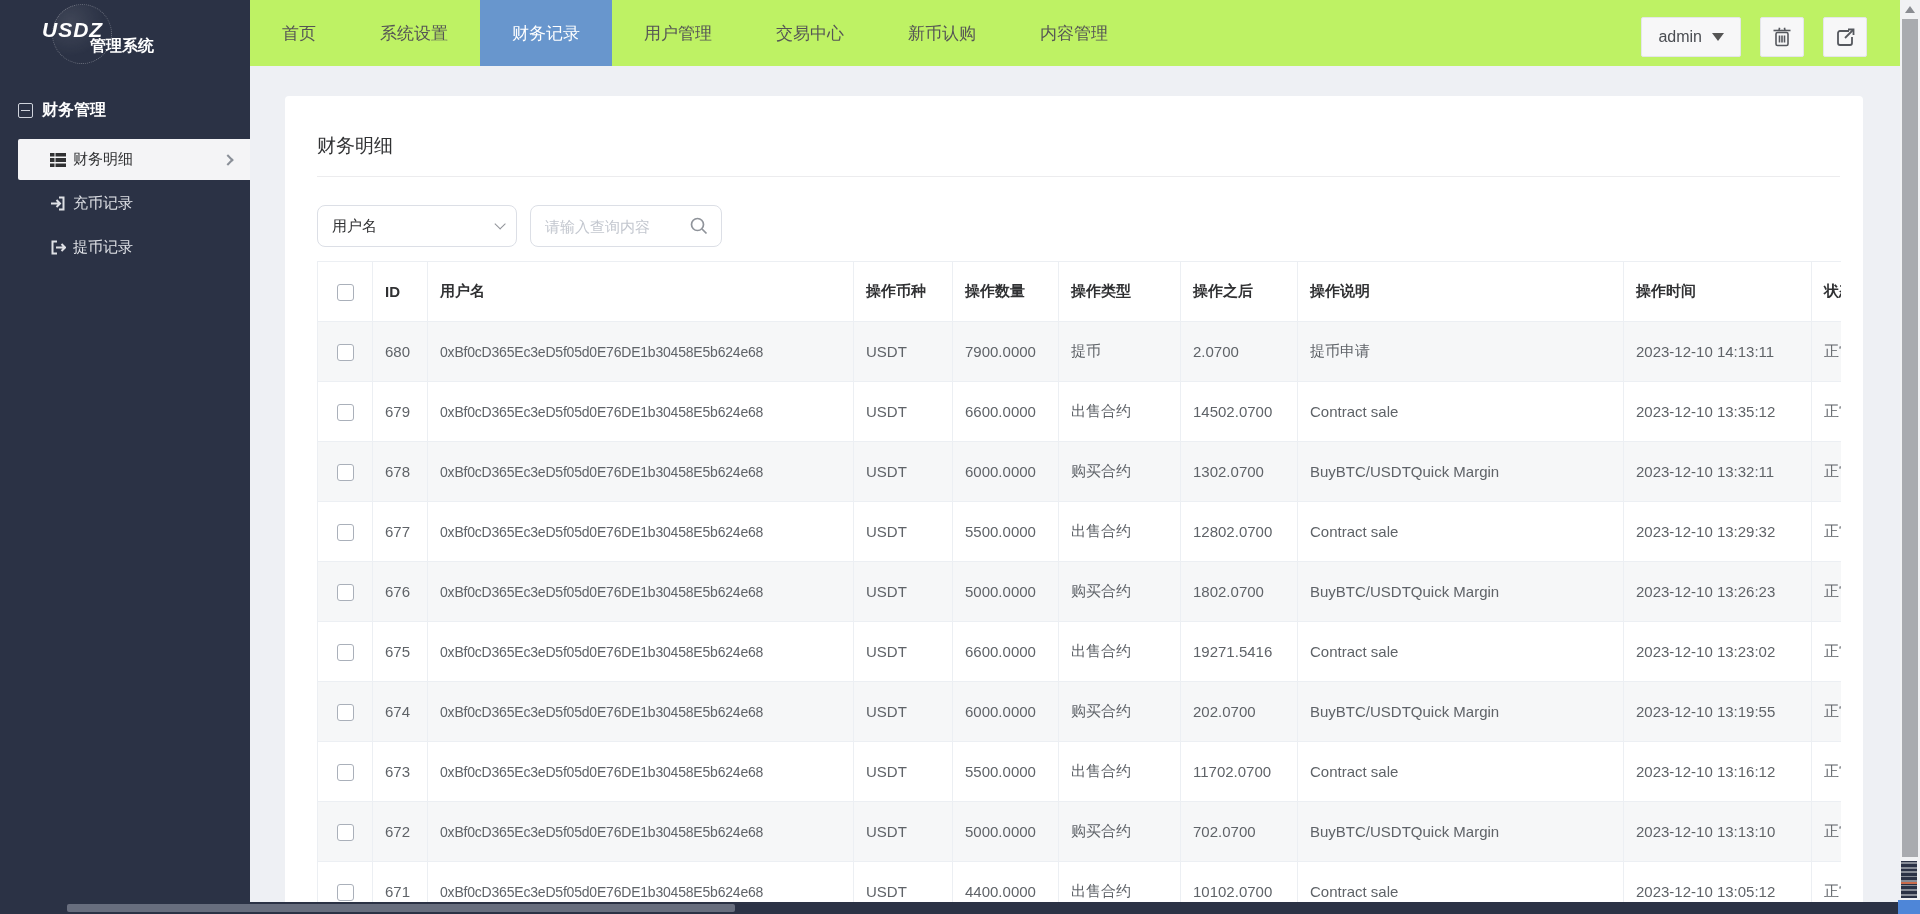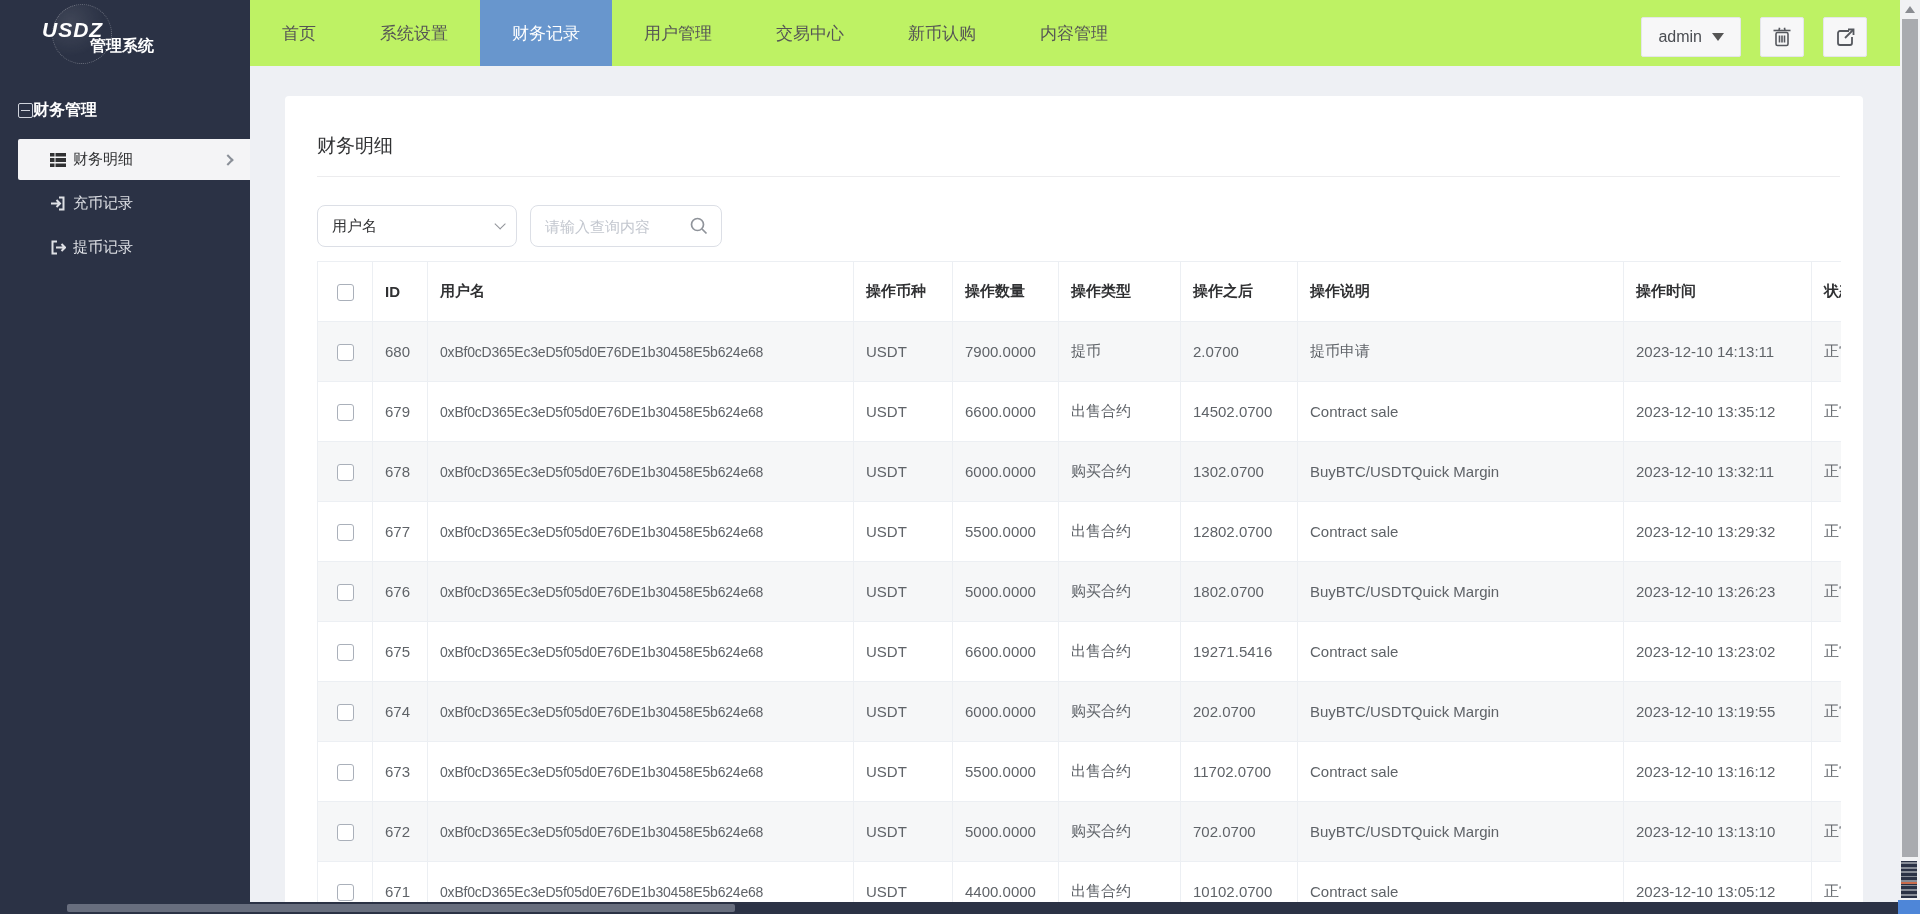--- a/index.html
+++ b/index.html
@@ -19,21 +19,21 @@
   .nav-item.active { background:#6896cd; color:#fff; }
   .top-actions { margin-left:auto; display:flex; align-items:center; gap:19px; padding-right:53px;margin-top:8px; }
   .tbtn { height:40px; background:#f7f7f8; border:1px solid #e4e6e9; border-radius:2px;
     display:flex; align-items:center; justify-content:center; color:#4a4d52; cursor:pointer; }
   .tbtn.user { padding:0 16px; font-size:16px; gap:10px; }
   .caret { width:0; height:0; border-left:6px solid transparent; border-right:6px solid transparent; border-top:8px solid #555; }
   .tbtn.icon { width:44px; }
 
   
   .sidebar { position:absolute; left:0; top:66px; bottom:0; width:250px; background:#2b3245; z-index:4; }
-  .side-group { display:flex; align-items:center; color:#fff; font-size:16px; font-weight:bold;
+  .side-group { display:flex; align-items:center; gap:9px; color:#fff; font-size:16px; font-weight:bold;
     padding:34px 0 18px 18px; }
   .collapse-box { width:15px; height:15px; border:1.5px solid #cfd3dc; border-radius:2px; position:relative; }
   .collapse-box::after { content:""; position:absolute; left:2px; right:2px; top:50%; height:1.5px; margin-top:-1px; background:#cfd3dc; }
   .side-item { height:41px; display:flex; align-items:center; gap:7px; color:#dfe1e6; font-size:15px;
     padding-left:50px; cursor:pointer; position:relative; margin-bottom:3px; }
   .side-item.active { background:#f4f4f6; color:#303133; margin-left:18px; padding-left:32px; border-radius:2px 0 0 2px; }
   .side-item.active svg { stroke:#303133; fill:#303133; }
   .side-item svg { stroke:#dfe1e6; fill:#dfe1e6; }
   .chev-right { position:absolute; right:18px; width:8px; height:8px; border-top:2px solid #8a8f98;
     border-right:2px solid #8a8f98; transform:rotate(45deg); }

